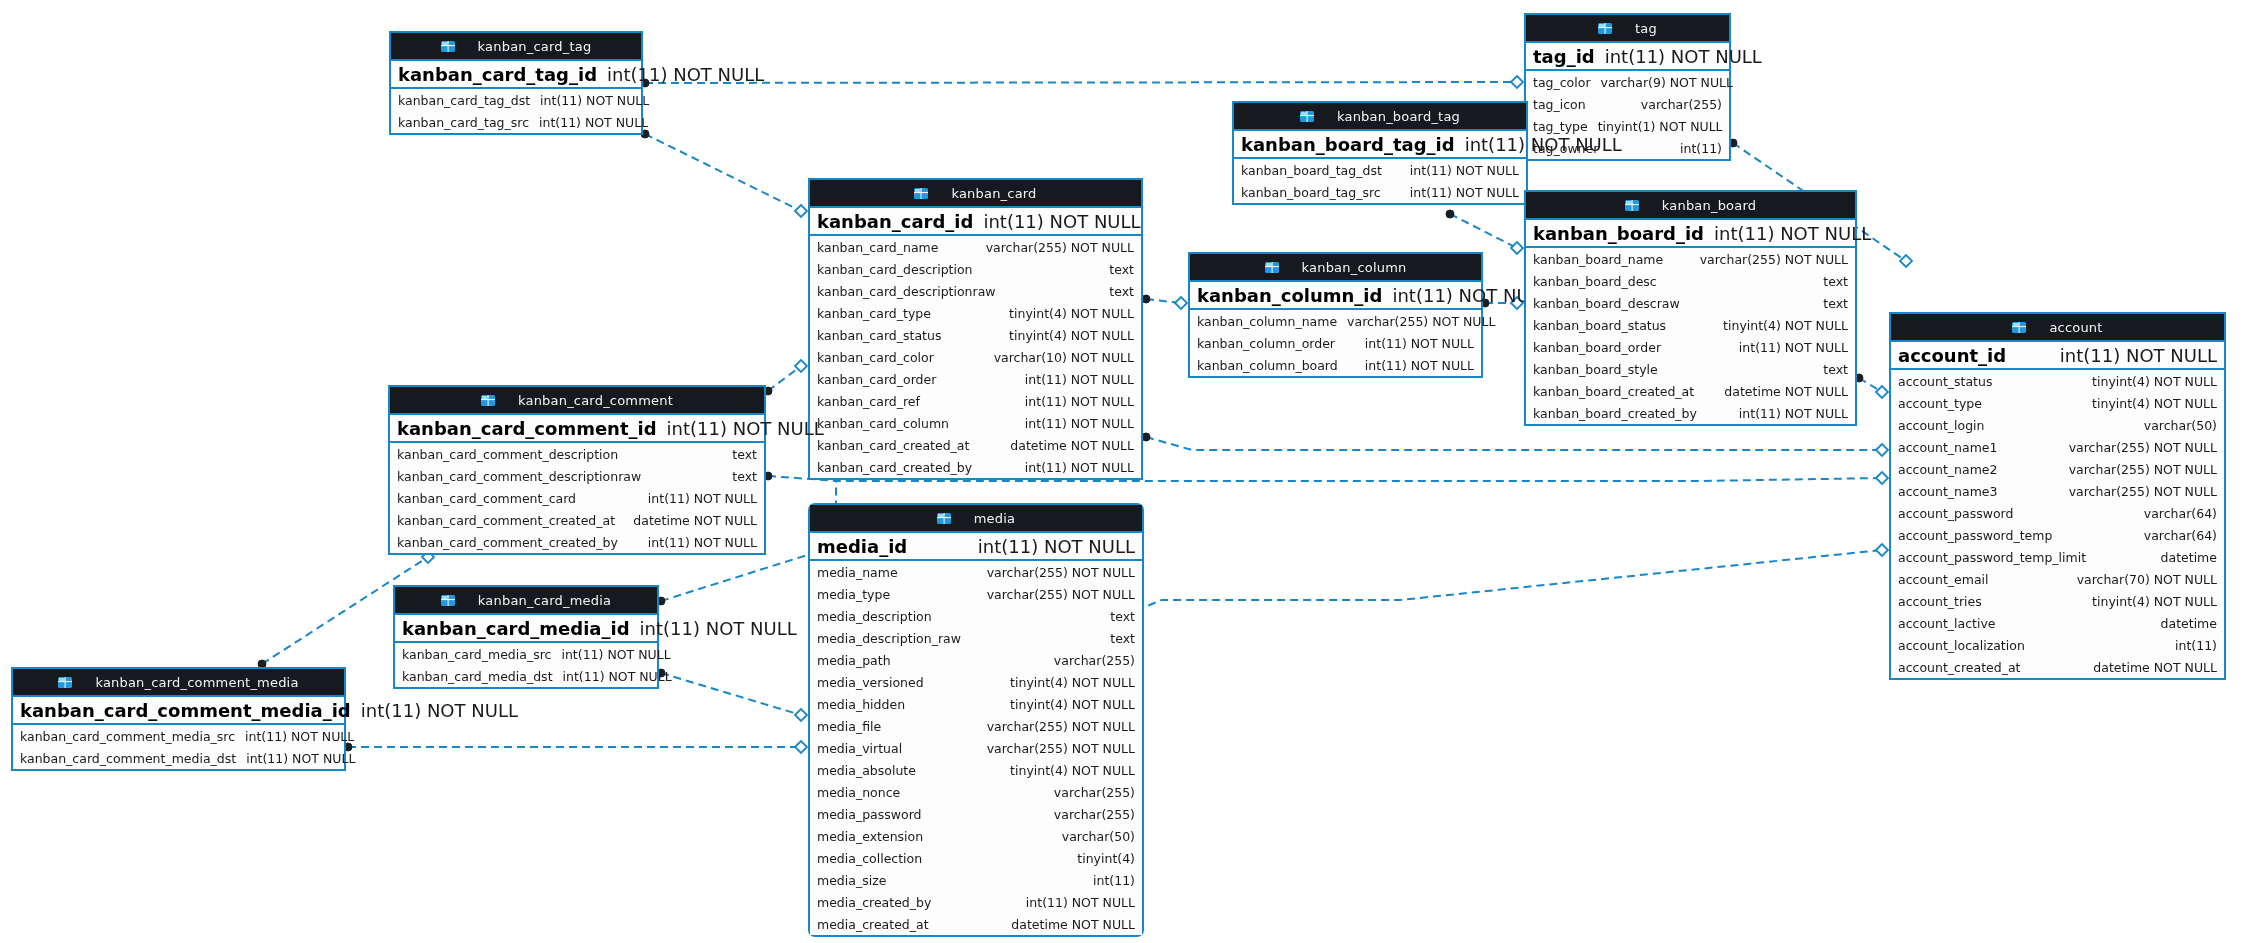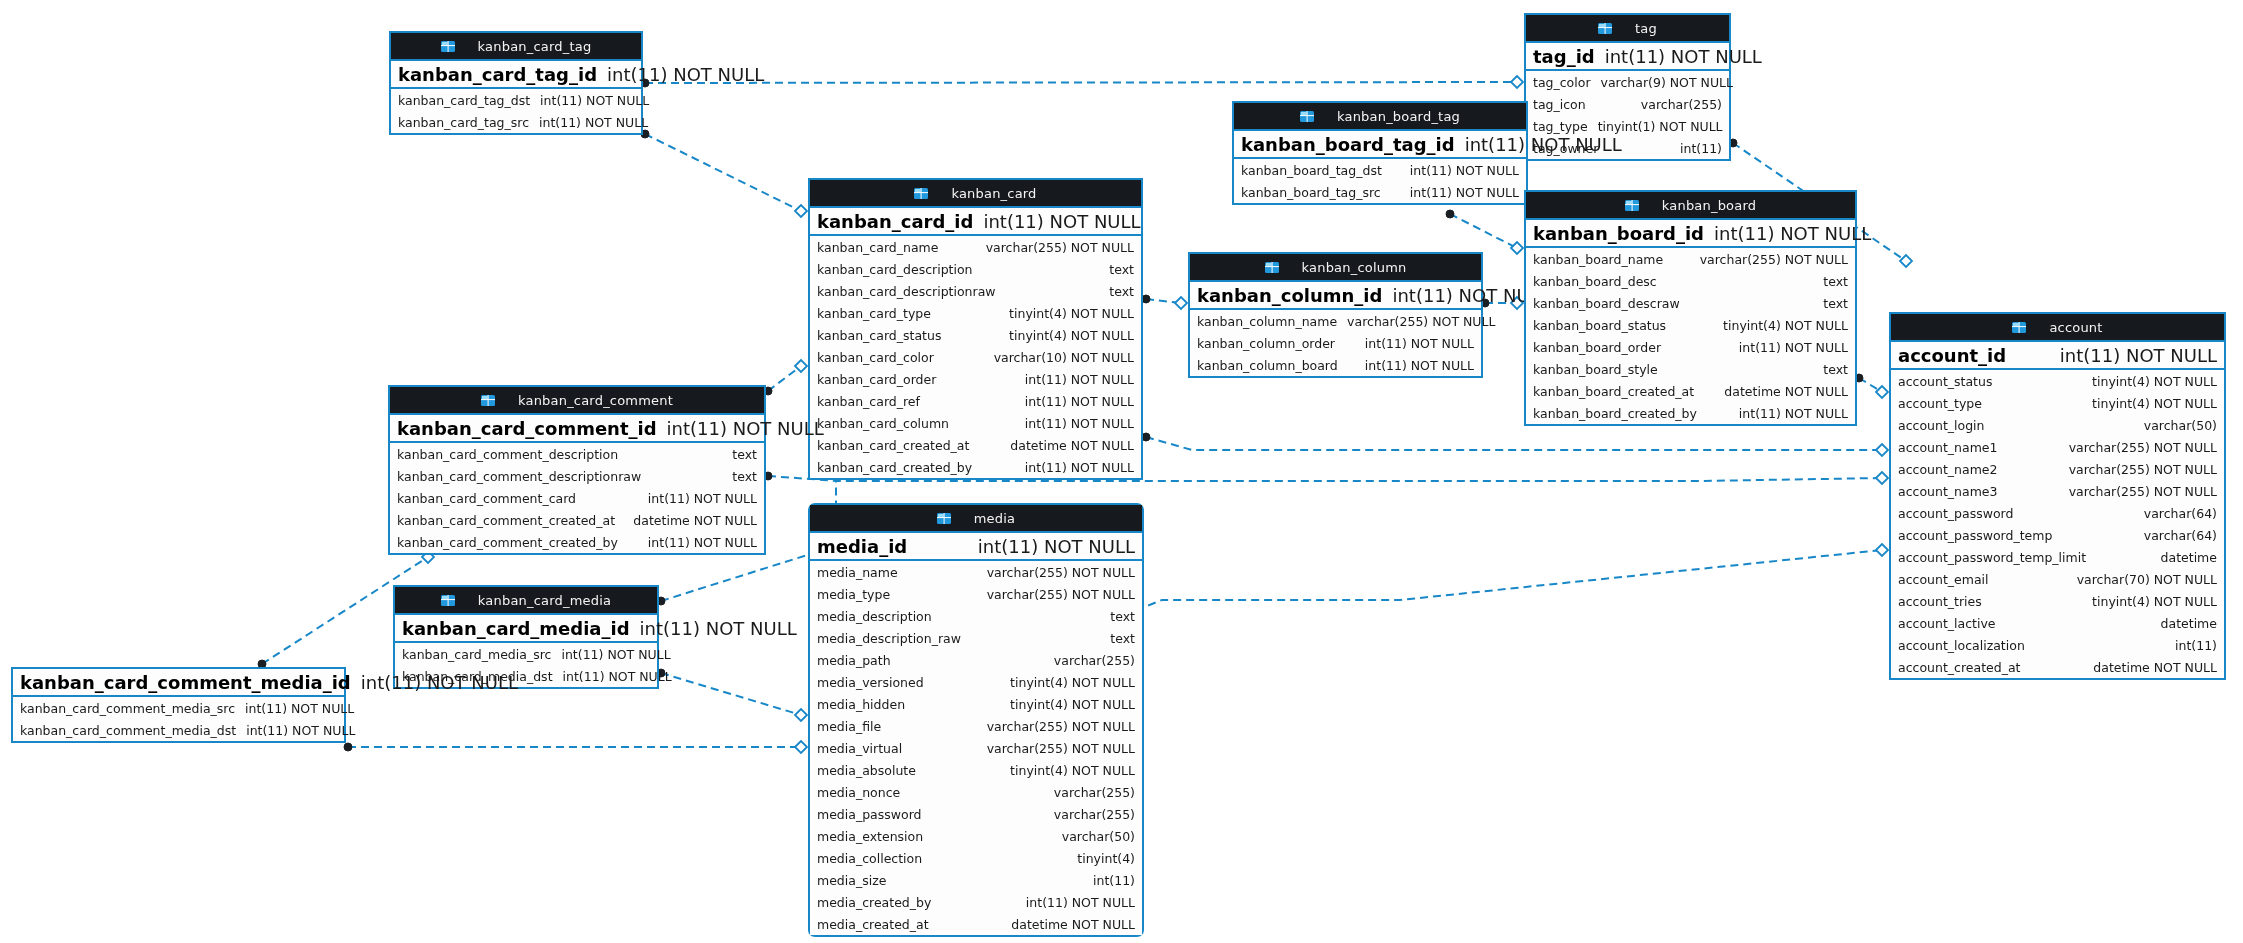--- a/index.html
+++ b/index.html
@@ -463,20 +463,31 @@
         <div class="frow">
           <span class="fname">kanban_card_media_src</span>
           <span class="ftype">int(11) NOT NULL</span>
         </div>
         <div class="frow">
           <span class="fname">kanban_card_media_dst</span>
           <span class="ftype">int(11) NOT NULL</span>
         </div>
       </div>
       <div class="etable" style="left: 11px; top: 667px; width: 335px;">
+        <div class="thead">
+          <span class="ticon">
+            <svg width="14" height="11" viewBox="0 0 14 11" aria-hidden="true">
+     <rect x="0" y="0" width="14" height="11" rx="1.5" fill="#2298dd"></rect>
+     <rect x="1" y="1" width="5.6" height="3" fill="#9adcf8"></rect>
+     <line x1="0" y1="4.6" x2="14" y2="4.6" stroke="#fff" stroke-width="1"></line>
+     <line x1="7.1" y1="0" x2="7.1" y2="11" stroke="#fff" stroke-width="1"></line>
+   </svg>
+          </span>
+          <span>kanban_card_comment_media</span>
+        </div>
         <div class="pkrow">
           <span class="fname">kanban_card_comment_media_id</span>
           <span class="ftype">int(11) NOT NULL</span>
         </div>
         <div class="frow">
           <span class="fname">kanban_card_comment_media_src</span>
           <span class="ftype">int(11) NOT NULL</span>
         </div>
         <div class="frow">
           <span class="fname">kanban_card_comment_media_dst</span>

